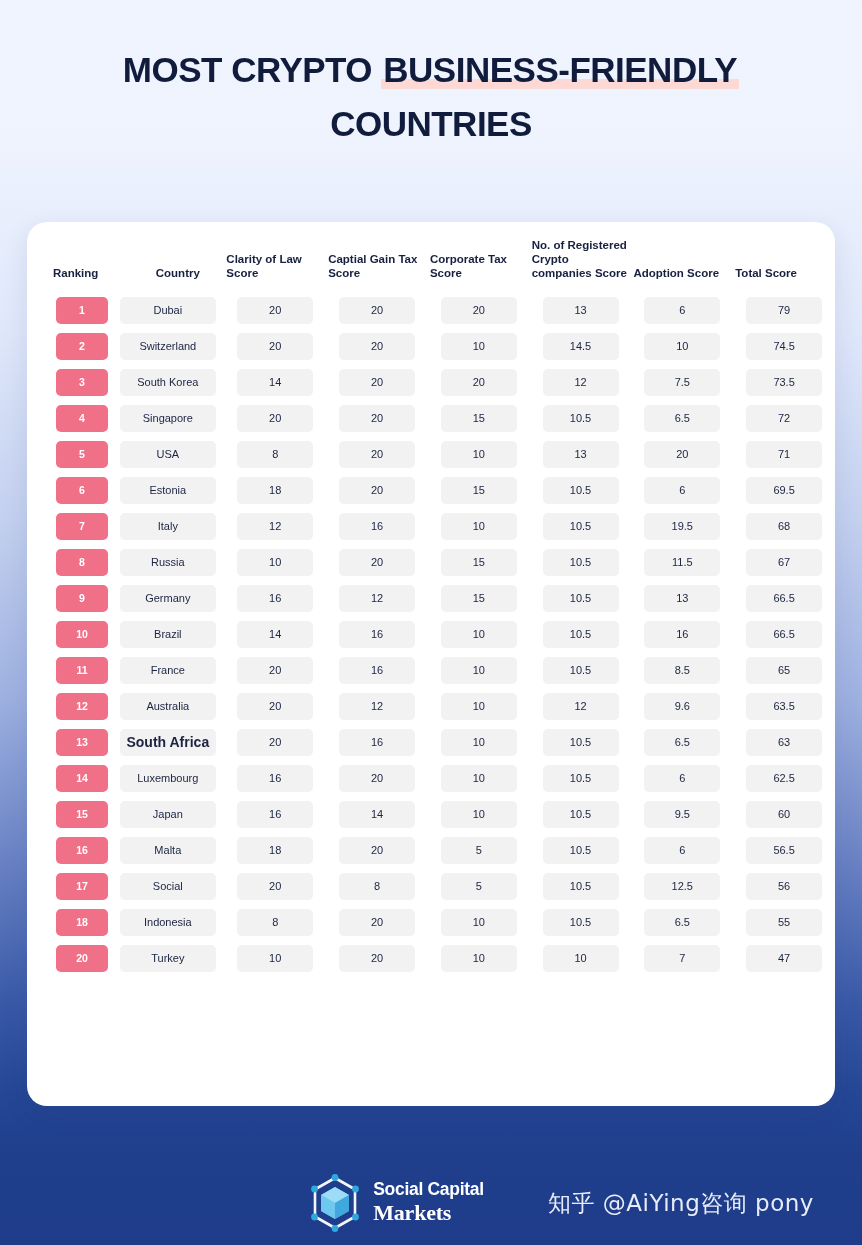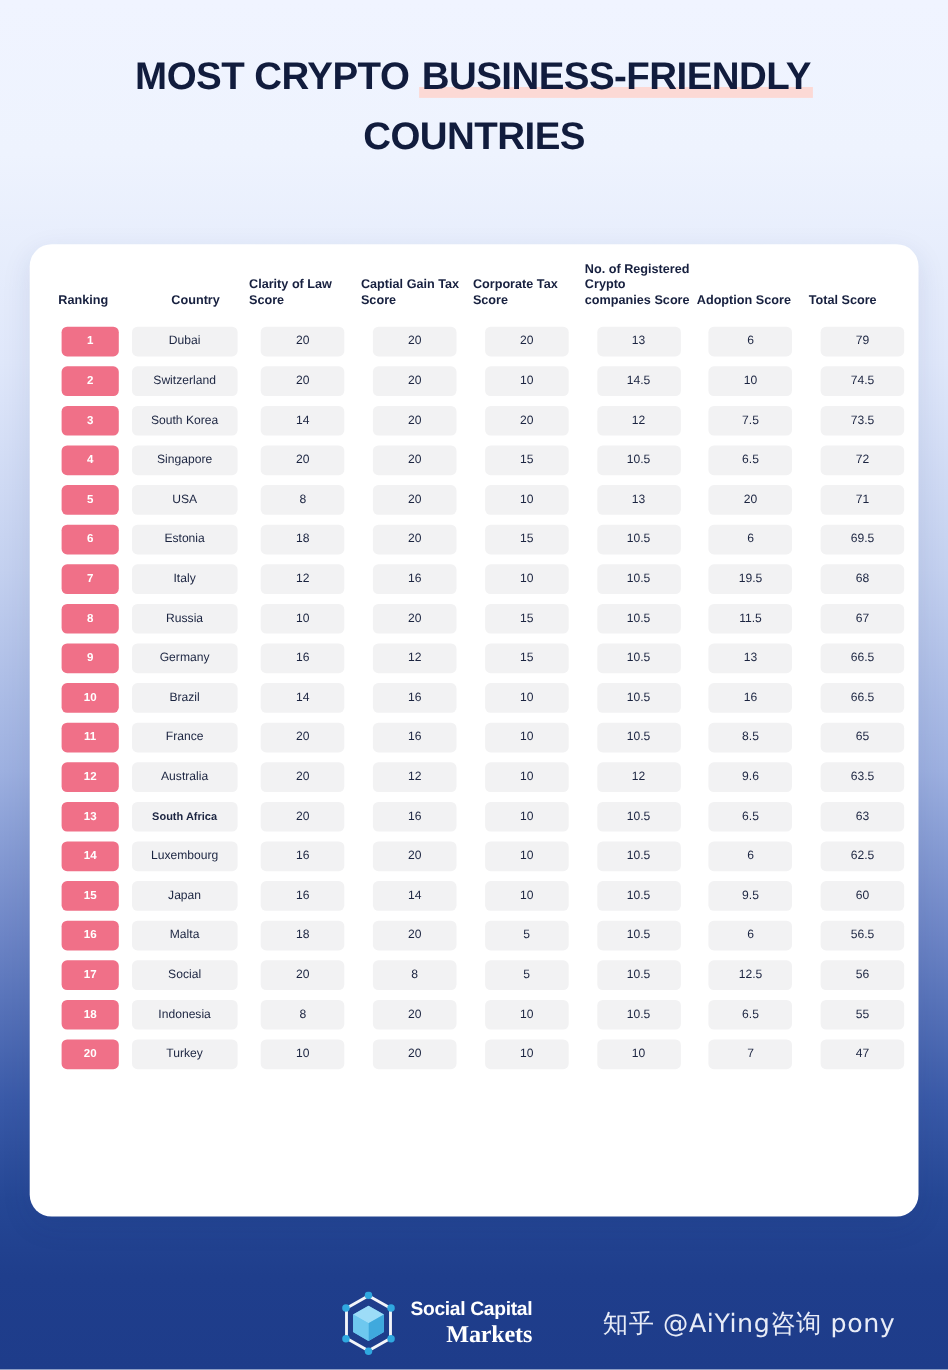--- a/index.html
+++ b/index.html
@@ -108,21 +108,21 @@
     color: #1b2440;
   }
 
   .pill.country {
     font-size: 11px;
     width: 96px;
     margin: 0 auto;
   }
 
   .pill.country.tight {
-    font-size: 10px;
+    font-size: 14px;
     font-weight: 700;
   }
 
   .pill.score {
     width: 76px;
     margin: 0 auto;
   }
 
   .badge {
     background: #f07088;
@@ -152,21 +152,20 @@
     display: flex;
     align-items: center;
     justify-content: center;
   }
 
   .logo-block {
     display: flex;
     align-items: center;
     gap: 11px;
     margin-left: -70px;
-    text-align: right;
   }
 
   .logo-mark { width: 54px; height: 58px; flex: none; }
 
   .logo-text {
     display: flex;
     flex-direction: column;
     line-height: 1;
     color: #ffffff;
   }

